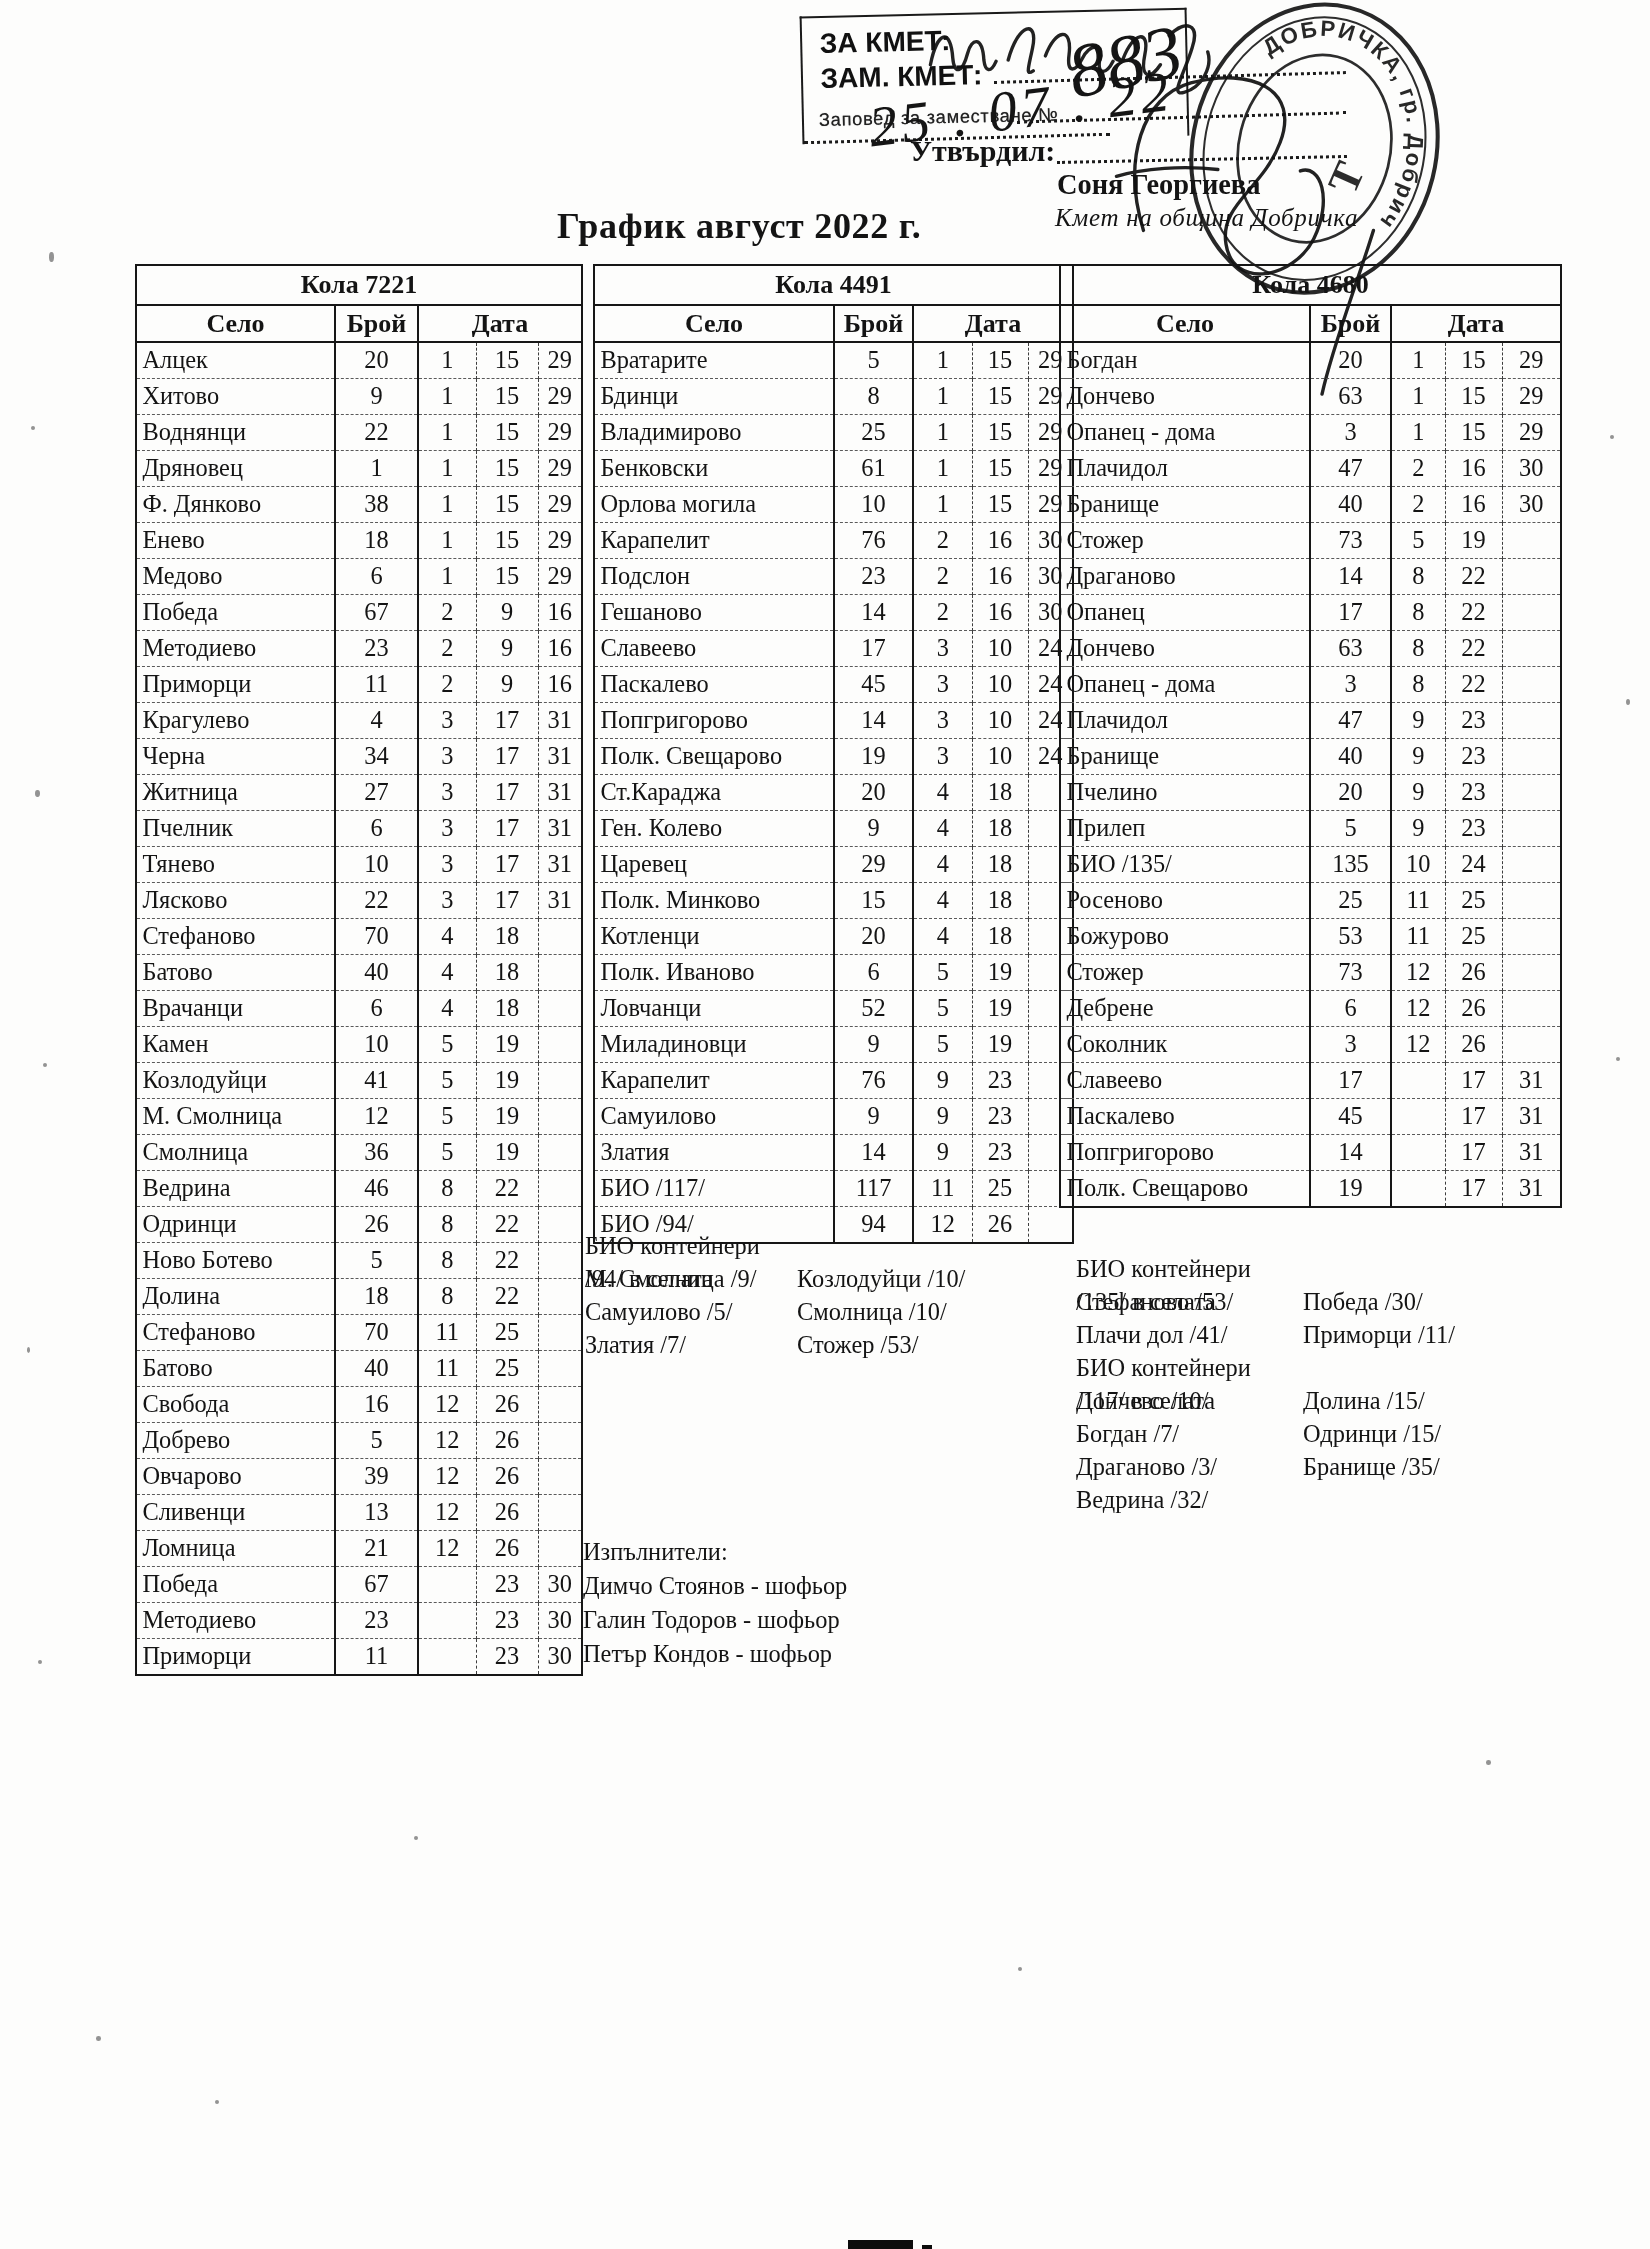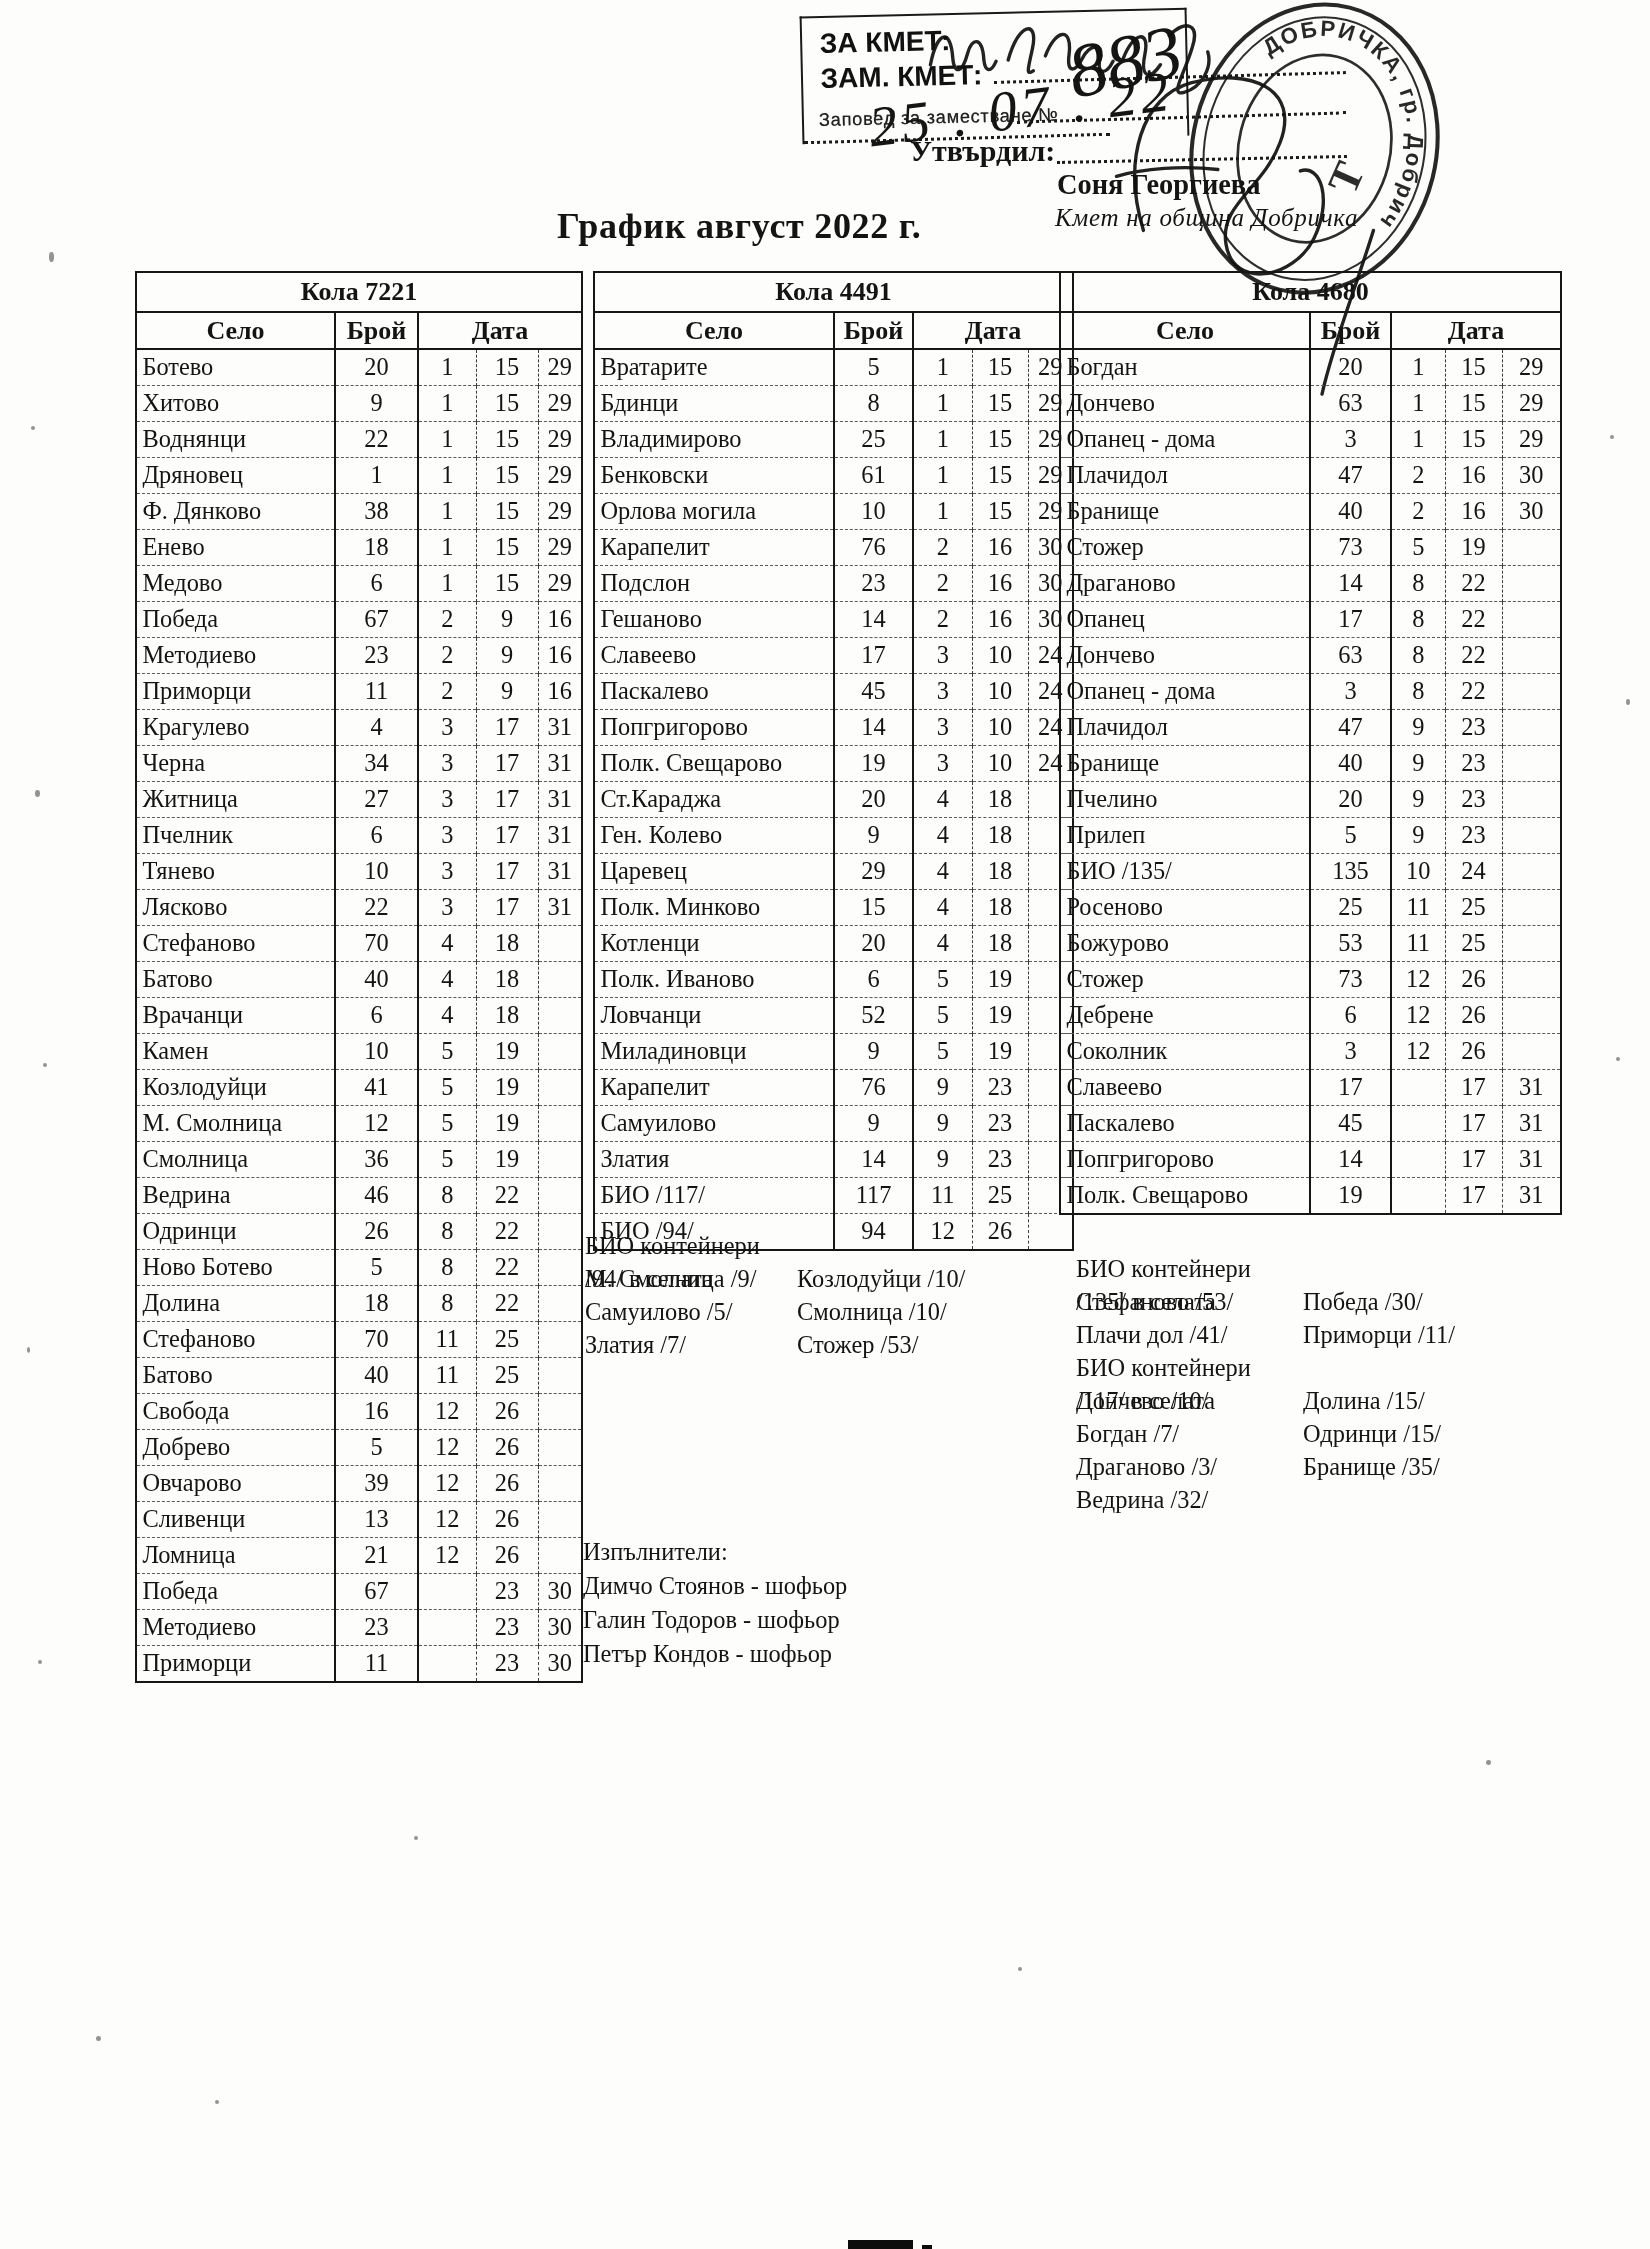--- a/index.html
+++ b/index.html
@@ -17,21 +17,21 @@
   .sb3{position:absolute;left:15px;top:91px;font-family:"Liberation Sans","DejaVu Sans",sans-serif;
        font-size:18.3px;color:#222;letter-spacing:0.7px;text-shadow:0 0 0.7px #555;}
   .dotted{height:0;border-top:3.4px dotted #1b1b1b;}
   .hw{font-style:italic;color:#151515;}
   .hw-num{left:1068px;top:17.6px;font-size:76px;transform:rotate(-12deg);}
   .hw-date{left:868px;top:76px;font-size:57px;transform:rotate(-7deg);letter-spacing:4.1px;}
   .approve-label{left:910px;top:134px;font-weight:bold;font-size:30px;}
   .approver-name{left:1057px;top:169px;font-weight:bold;font-size:28.4px;}
   .approver-role{left:1055px;top:204px;font-style:italic;font-size:25px;letter-spacing:0.7px;}
   
-  table.grid{position:absolute;top:271px;border-collapse:collapse;table-layout:fixed;
+  table.grid{position:absolute;top:264px;border-collapse:collapse;table-layout:fixed;
              background:transparent;}
   table.grid{border:2.7px solid #161616;}
   .grid th,.grid td{padding:0;overflow:hidden;white-space:nowrap;font-size:24.4px;line-height:1;}
   .grid tr.kola th{font-size:26px;font-weight:bold;text-align:center;height:38px;border-bottom:2px solid #161616;}
   .grid tr.hdr th{font-size:26px;font-weight:bold;text-align:center;height:35px;border-bottom:2.7px solid #161616;}
   .grid th.c-sel,.grid td.sel{border-right:2.7px solid #161616;}
   .grid th.c-broy,.grid td.broy{border-right:2.7px solid #161616;}
   .grid td{height:35px;}
   .grid td.sel{text-align:left;padding-left:5.4px;}
   .grid td.broy,.grid td.d1,.grid td.d2,.grid td.d3{text-align:center;}
@@ -111,21 +111,21 @@
             <th colspan="5">Кола 7221</th>
           </tr>
           <tr class="hdr">
             <th class="c-sel">Село</th>
             <th class="c-broy">Брой</th>
             <th colspan="3">Дата</th>
           </tr>
         </thead>
         <tbody>
           <tr>
-            <td class="sel">Ботево</td>
+            <td class="sel">Алцек</td>
             <td class="broy">20</td>
             <td class="d1">1</td>
             <td class="d2">15</td>
             <td class="d3">29</td>
           </tr>
           <tr>
             <td class="sel">Хитово</td>
             <td class="broy">9</td>
             <td class="d1">1</td>
             <td class="d2">15</td>

